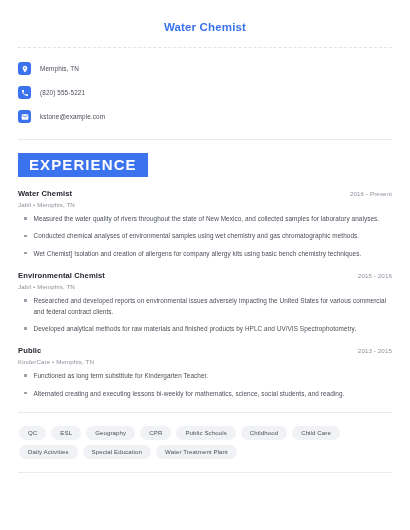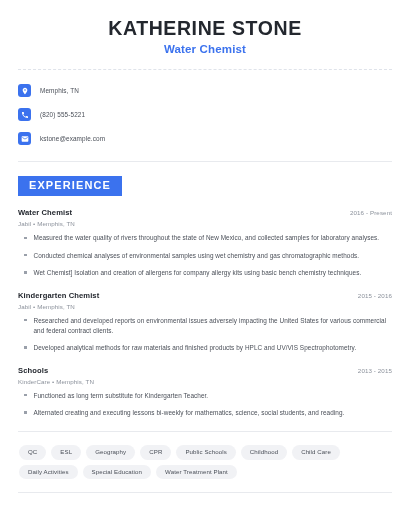--- a/index.html
+++ b/index.html
@@ -72,21 +72,21 @@
     color: #4a4f58;
     letter-spacing: 0.1px;
   }
 
   
   .section { margin-top: 13px; }
   .section-badge {
     display: inline-block;
     background: #3b72ee;
     color: #ffffff;
-    font-size: 11px;
+    font-size: 15px;
     font-weight: 700;
     letter-spacing: 1.1px;
     padding: 4px 11px 5px 11px;
     line-height: 1;
   }
 
   
   .entry { margin-top: 12px; }
   .entry-head {
     display: flex;
@@ -151,21 +151,20 @@
     line-height: 1;
     white-space: nowrap;
   }
 </style>
 </head>
 <body>
 
 <div class="page">
 
   <div class="header">
-    <div class="name">KATHERINE STONE</div>
     <div class="job-title">Water Chemist</div>
   </div>
 
   <div class="divider-dotted"></div>
 
   <div class="contact">
 
     <div class="contact-row">
       <span class="contact-icon">
         <svg width="8" height="8" viewBox="0 0 24 24" fill="#ffffff" aria-hidden="true">
@@ -219,40 +218,40 @@
         <div class="bullet">
           <span class="bullet-dot"></span>
           <span class="bullet-text">Wet Chemist] Isolation and creation of allergens for company allergy kits using basic bench chemistry techniques.</span>
         </div>
       </div>
     </div>
 
     
     <div class="entry">
       <div class="entry-head">
-        <span class="entry-title">Kindergarten Chemist</span>
+        <span class="entry-title">Environmental Chemist</span>
         <span class="entry-date">2015 - 2016</span>
       </div>
       <div class="entry-sub">Jabil • Memphis, TN</div>
       <div class="bullets">
         <div class="bullet">
           <span class="bullet-dot"></span>
           <span class="bullet-text">Researched and developed reports on environmental issues adversely impacting the United States for various commercial and federal contract clients.</span>
         </div>
         <div class="bullet">
           <span class="bullet-dot"></span>
           <span class="bullet-text">Developed analytical methods for raw materials and finished products by HPLC and UV/VIS Spectrophotometry.</span>
         </div>
       </div>
     </div>
 
     
     <div class="entry">
       <div class="entry-head">
-        <span class="entry-title">Schools</span>
+        <span class="entry-title">Public</span>
         <span class="entry-date">2013 - 2015</span>
       </div>
       <div class="entry-sub">KinderCare • Memphis, TN</div>
       <div class="bullets">
         <div class="bullet">
           <span class="bullet-dot"></span>
           <span class="bullet-text">Functioned as long term substitute for Kindergarten Teacher.</span>
         </div>
         <div class="bullet">
           <span class="bullet-dot"></span>

